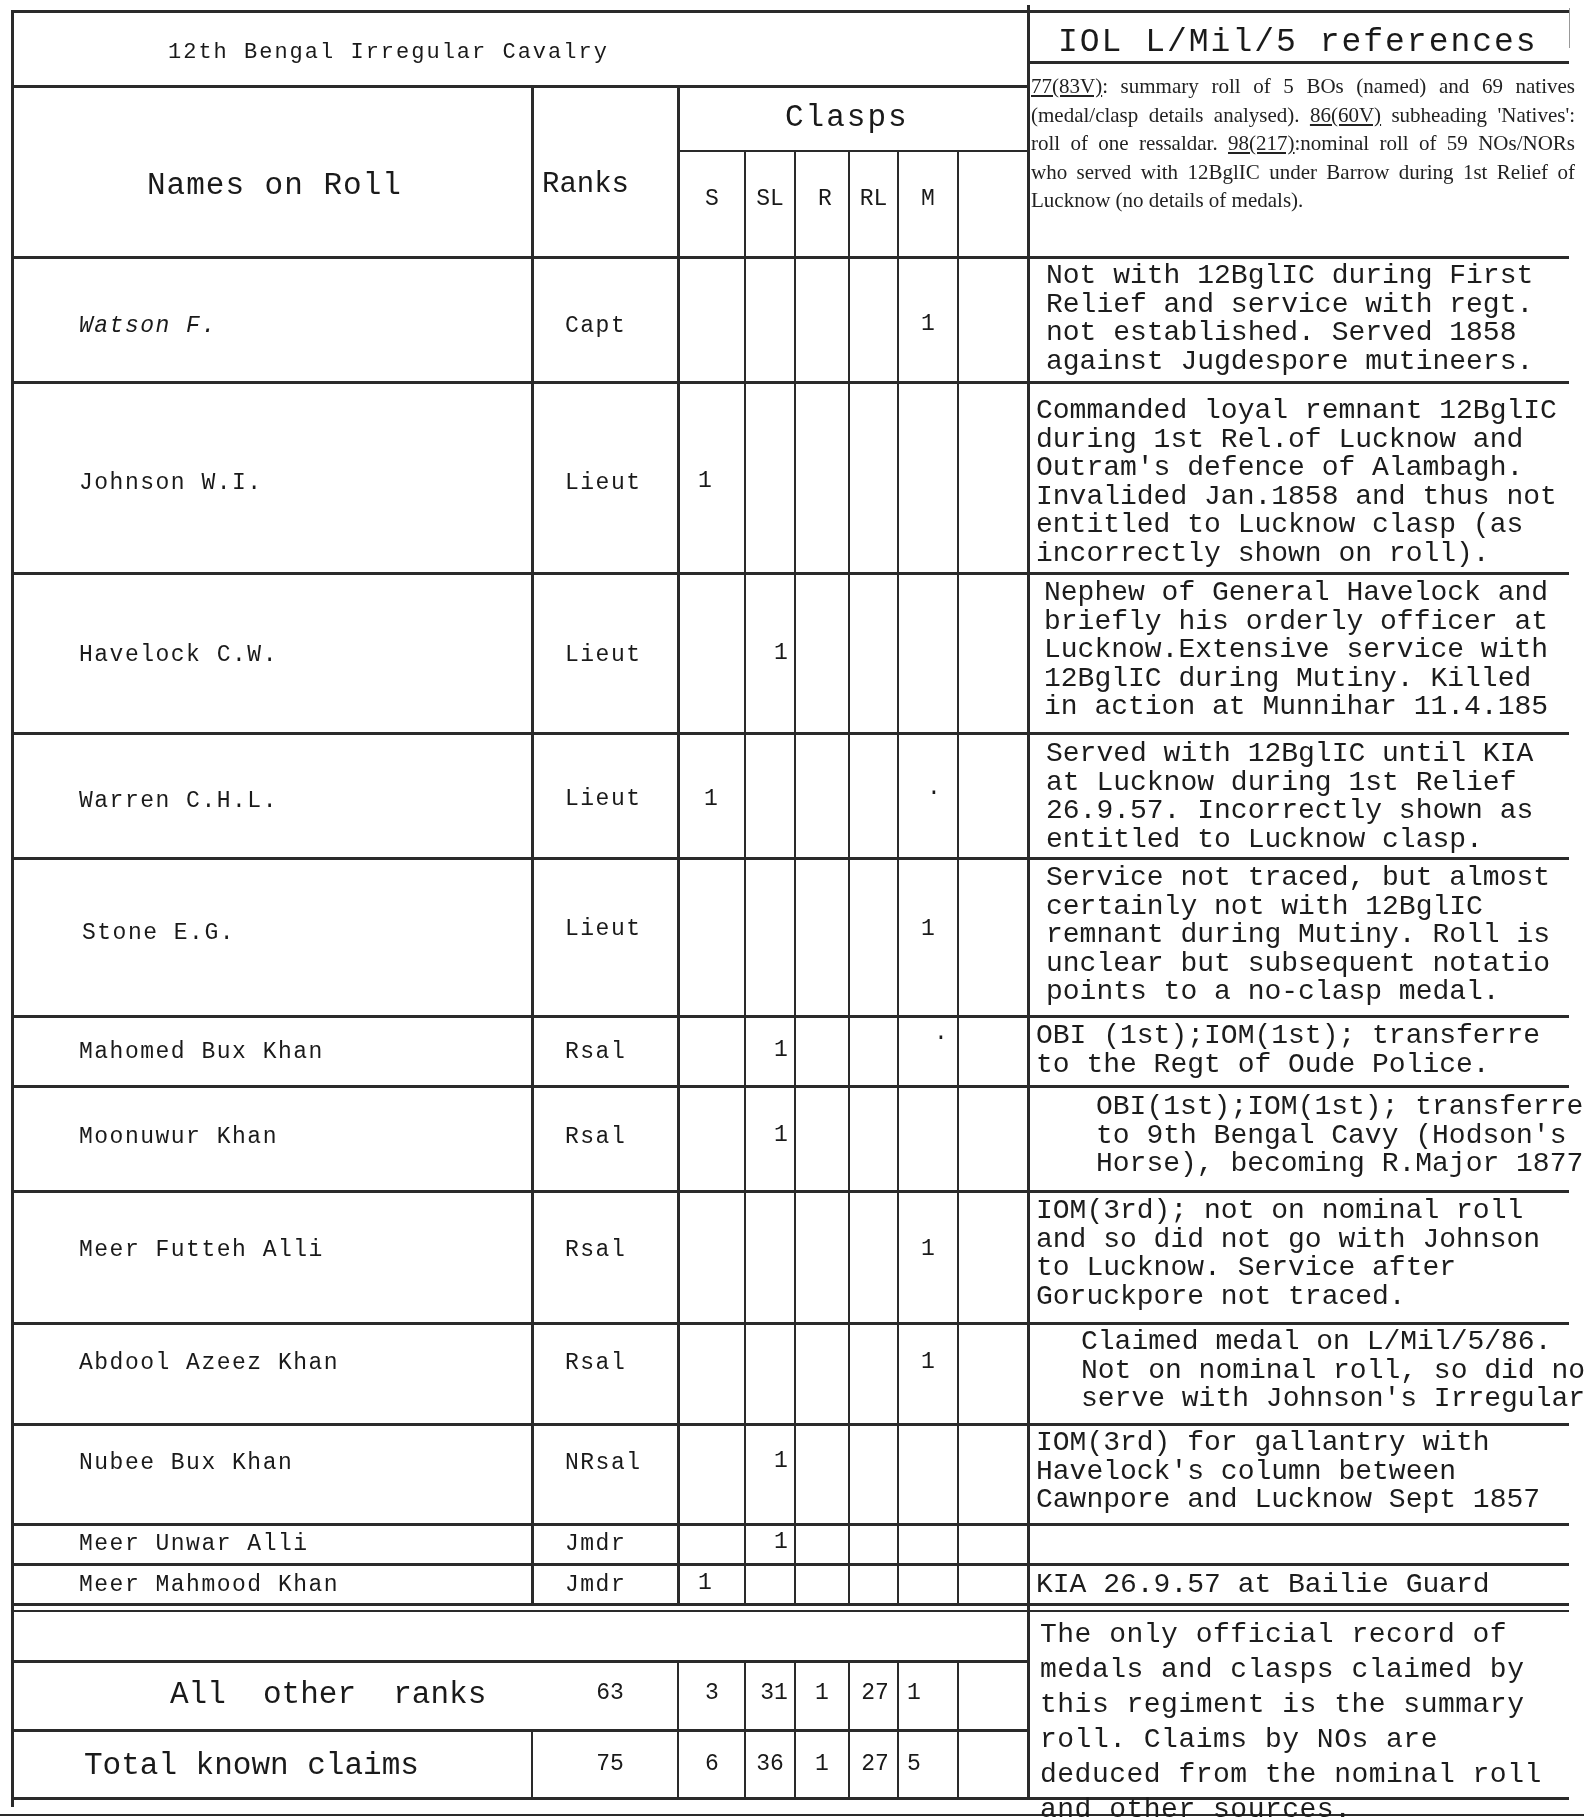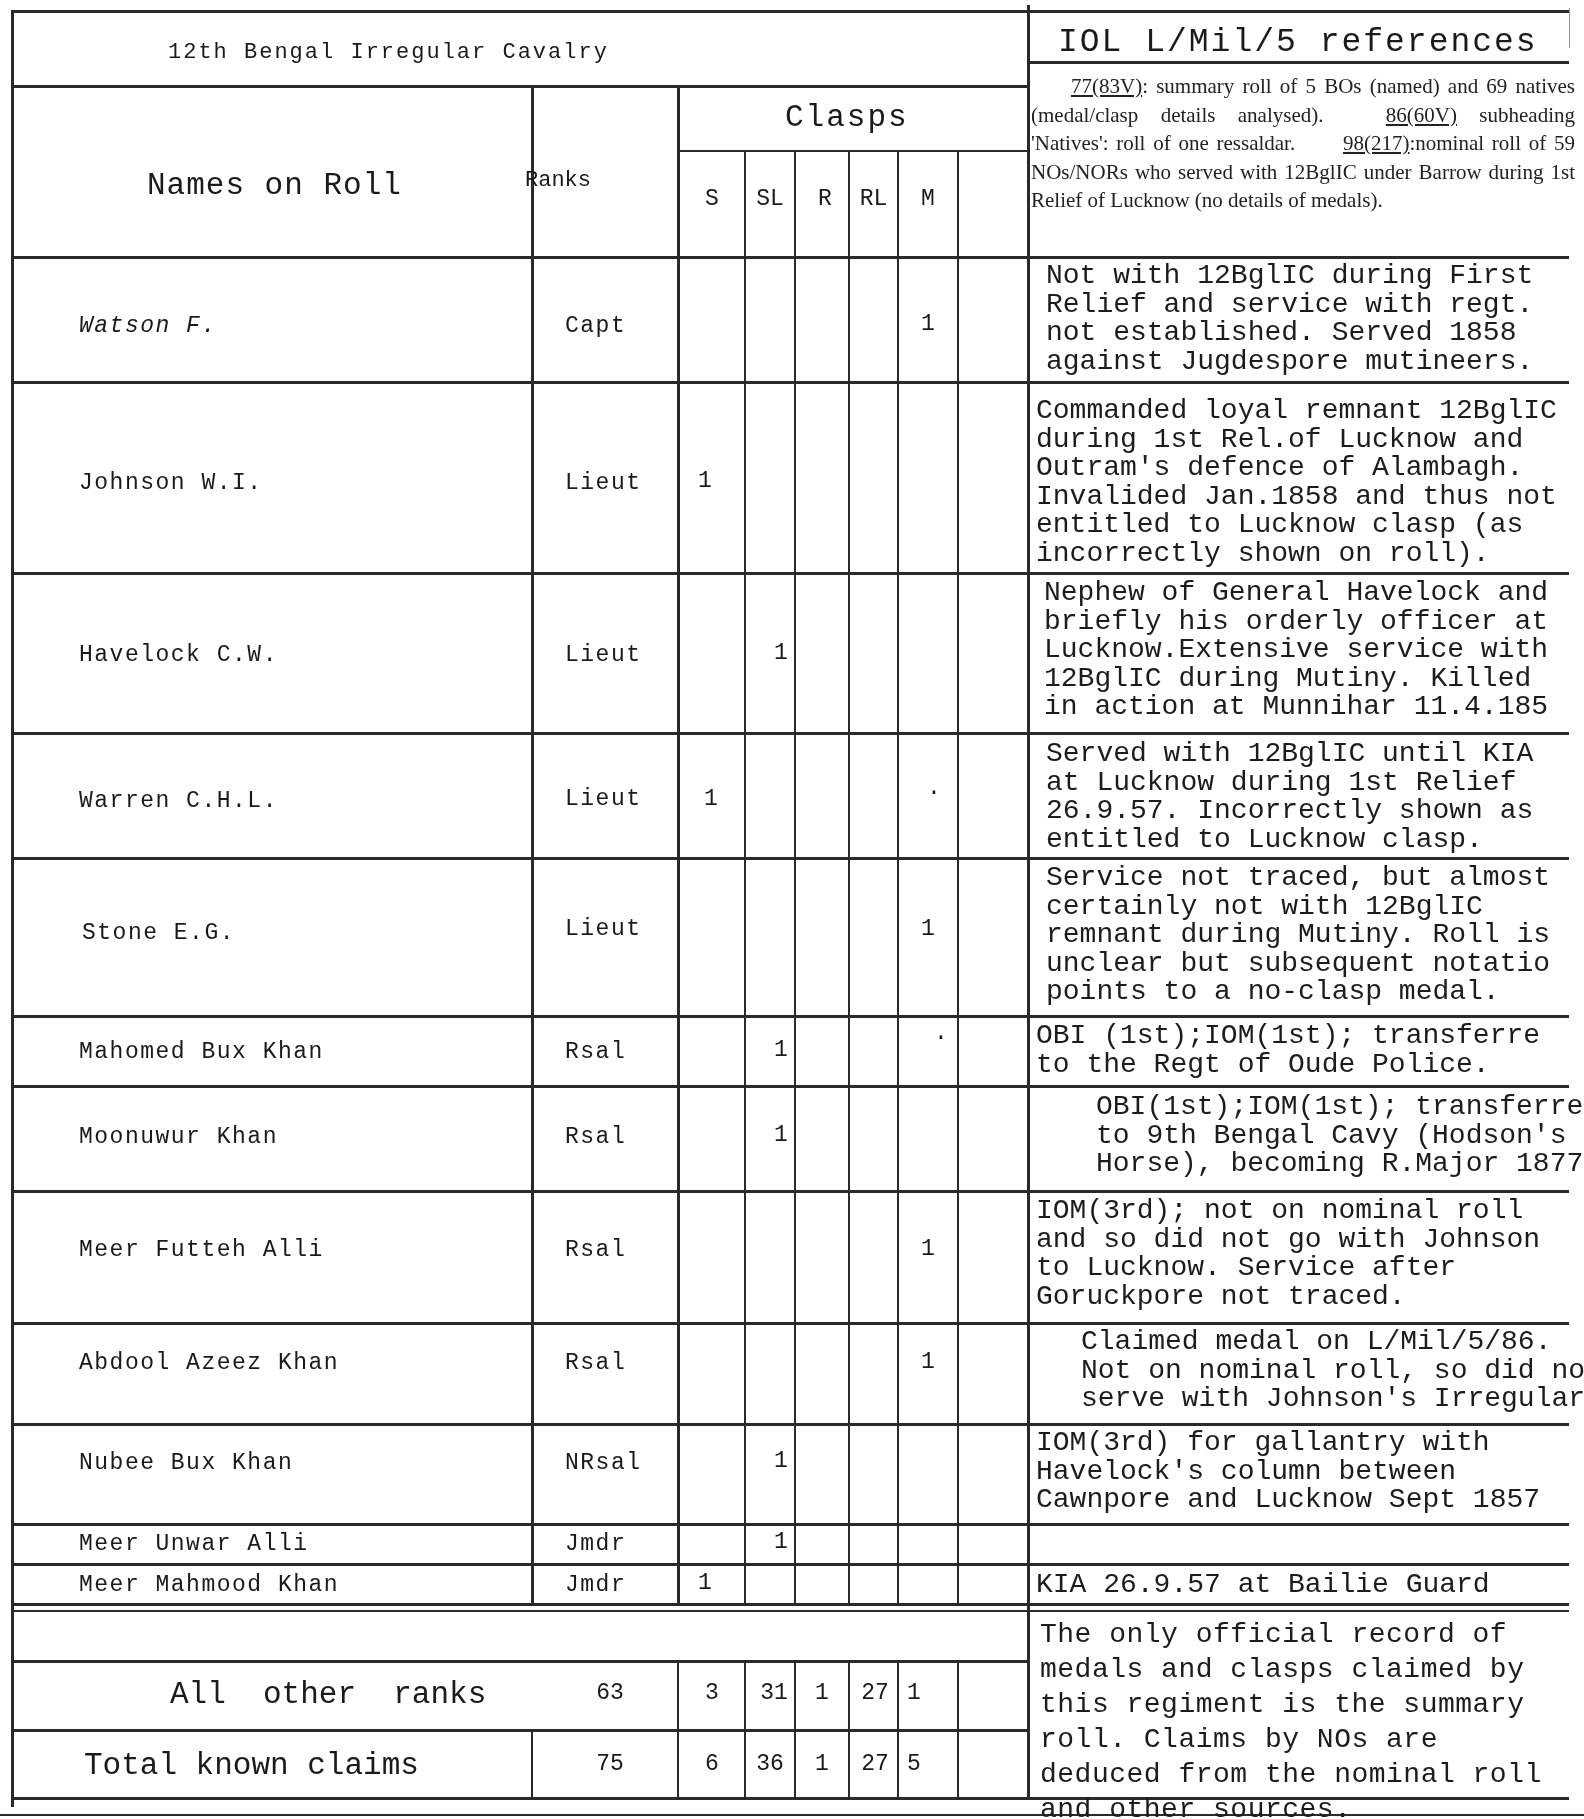--- a/index.html
+++ b/index.html
@@ -6,21 +6,21 @@
   body { width: 1584px; height: 1819px; position: relative; overflow: hidden; color: #1a1a1a; }
   .page { position: absolute; left: 0; top: 0; width: 1584px; height: 1819px; }
   .mono { font-family: "Liberation Mono", "DejaVu Sans Mono", monospace; }
   .hl { position: absolute; height: 3px; background: #2a2a2a; }
   .hl.thin { height: 2px; }
   .vl { position: absolute; width: 2px; background: #2a2a2a; }
   .vl.thick { width: 3px; }
   .txt { position: absolute; white-space: nowrap; }
   .note { position: absolute; white-space: pre; font-family: "Liberation Mono", "DejaVu Sans Mono", monospace; font-size: 28px; line-height: 28.5px; color: #1c1c1c; }
   .refnote { position: absolute; font-family: "Liberation Serif", "DejaVu Serif", serif; font-size: 21px; line-height: 28.5px; color: #222; text-align: justify; width: 544px; }
-  .refnote u { text-decoration: underline; margin-left: 40px; }
+  .refnote u { text-decoration: underline; }
   .name { font-family: "Liberation Mono", "DejaVu Sans Mono", monospace; font-size: 23px; letter-spacing: 1.5px; }
   .rank { font-family: "Liberation Mono", "DejaVu Sans Mono", monospace; font-size: 23px; letter-spacing: 1.5px; }
   .cl { position: absolute; font-family: "Liberation Mono", "DejaVu Sans Mono", monospace; font-size: 23px; text-align: center; }
 </style>
 </head>
 <body>
 
 <div class="page">
 
   <div class="vl thick" style="left:11px; top:12px; height:1795px;"></div>
@@ -75,21 +75,21 @@
   <div class="txt mono" style="left:168px; top:40px; font-size:22px; letter-spacing:2px;">12th Bengal Irregular Cavalry</div>
 
   <div class="txt mono" style="left:1058px; top:24px; font-size:33px; letter-spacing:2px;">IOL L/Mil/5 references</div>
 
   <div class="refnote" style="left:1031px; top:72px;">
     <u>77(83V)</u><span>: summary roll of 5 BOs (named) and 69 natives (medal/clasp details analysed).</span>
     <u>86(60V)</u><span> subheading 'Natives': roll of one ressaldar. </span><u>98(217)</u><span>:nominal roll of 59 NOs/NORs who served with 12BglIC under Barrow during 1st Relief of Lucknow (no details of medals).</span>
   </div>
 
   <div class="txt mono" style="left:147px; top:168px; font-size:31px; letter-spacing:1px;">Names on Roll</div>
-  <div class="txt mono" style="left:525px; top:168px; font-size:22px;">Ranks</div>
+  <div class="txt mono" style="left:542px; top:168px; font-size:29px;">Ranks</div>
   <div class="txt mono" style="left:785px; top:100px; font-size:31px; letter-spacing:2px;">Clasps</div>
 
   <div class="cl" style="left:680px; top:186px; width:64px;">S</div>
   <div class="cl" style="left:746px; top:186px; width:48px;">SL</div>
   <div class="cl" style="left:796px; top:186px; width:58px;">R</div>
   <div class="cl" style="left:850px; top:186px; width:47px;">RL</div>
   <div class="cl" style="left:899px; top:186px; width:58px;">M</div>
 
   <div class="txt name" style="left:79px; top:313px;font-style:italic;">Watson F.</div>
   <div class="txt rank" style="left:565px; top:313px;">Capt</div>

